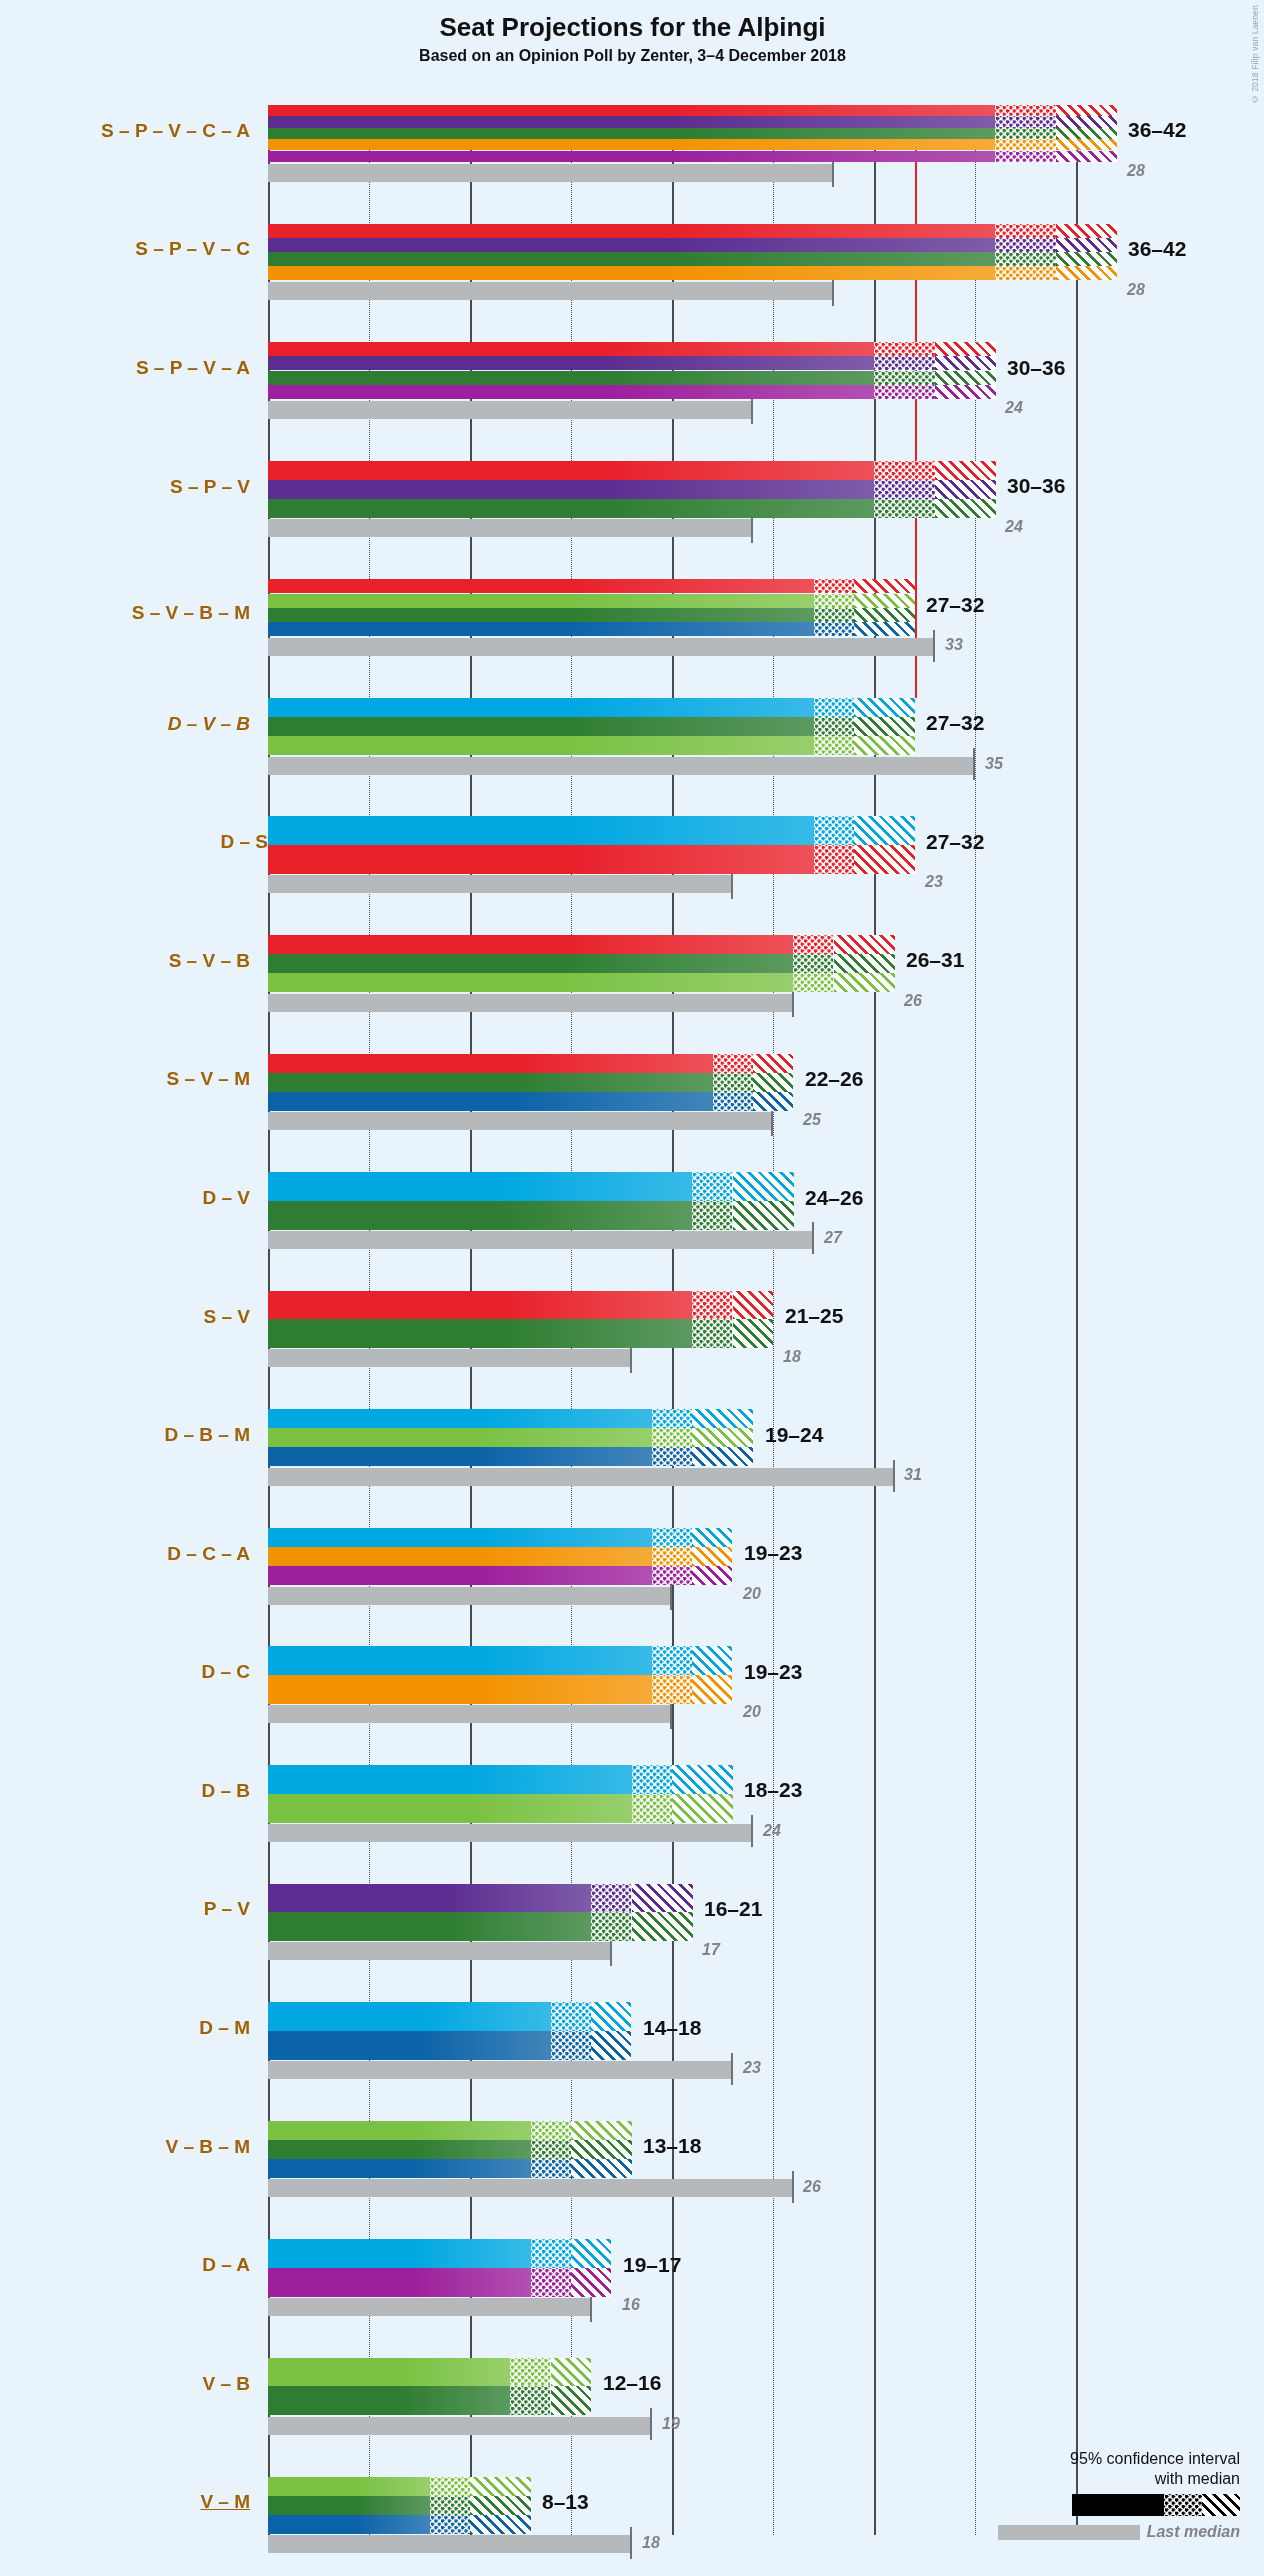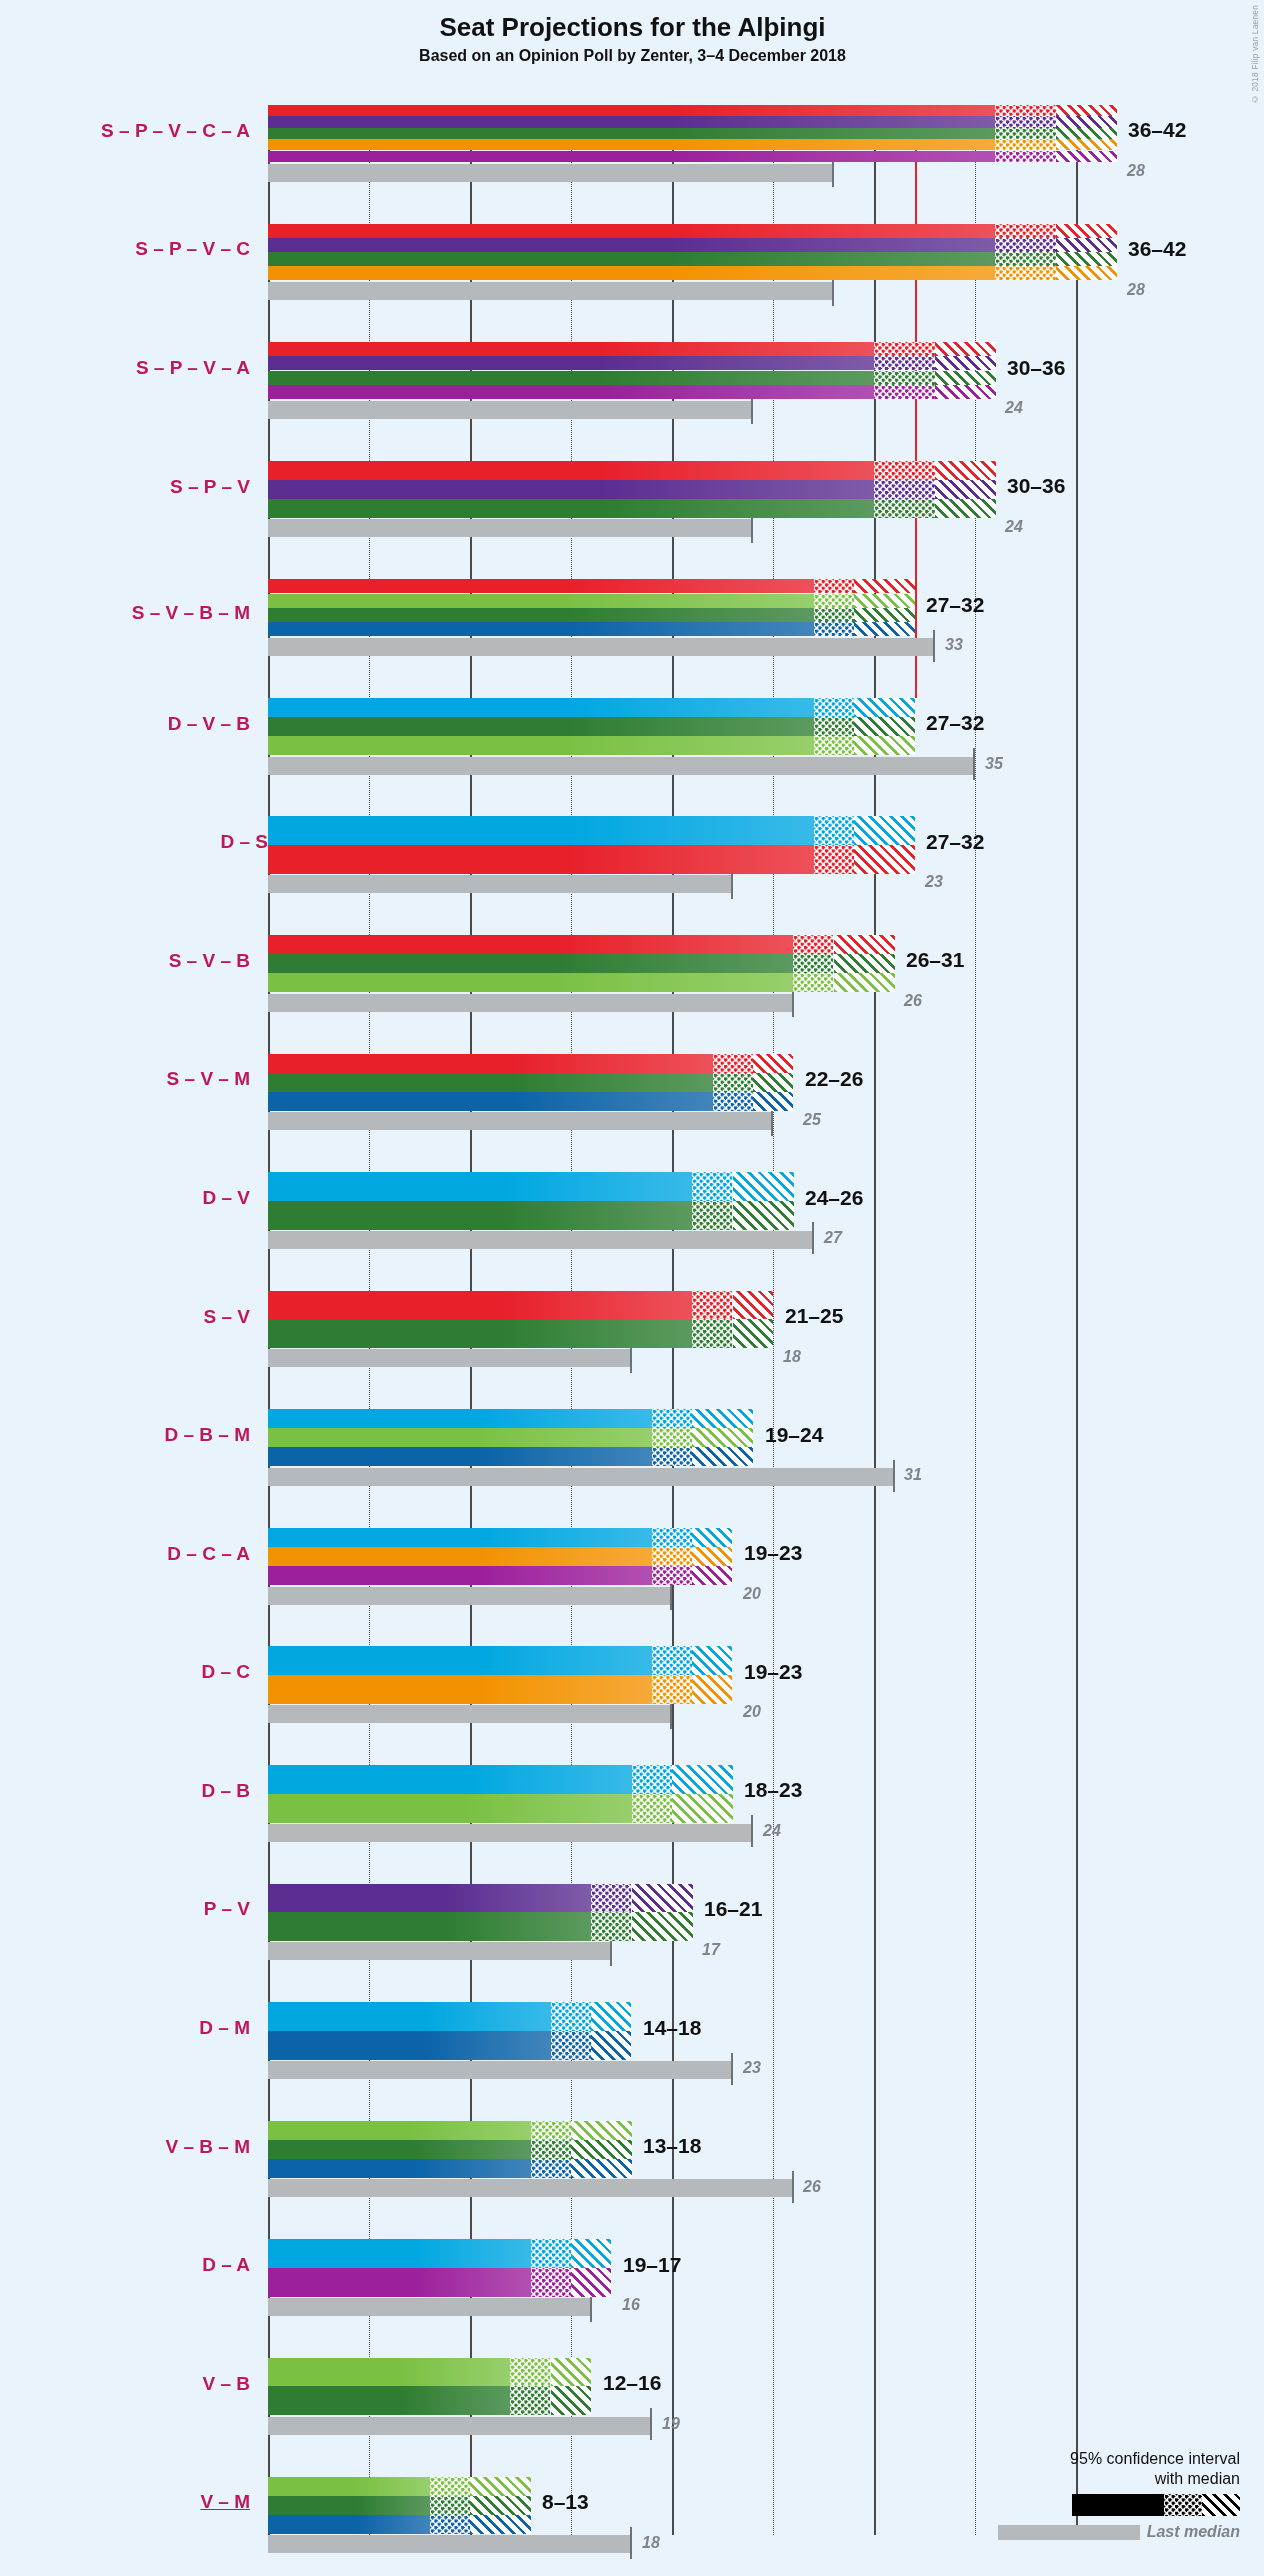--- a/index.html
+++ b/index.html
@@ -35,21 +35,21 @@
   }
   .gridline{
     position:absolute;top:0;bottom:0;width:0.8px;
   }
   .grid-minor{background:transparent;border-left:1.7px dotted #4a4a4a;}
   .grid-major{background:#4a4a4a;width:1.7px;}
   .majority{background:#e8202a;width:1.7px;}
   .label{
     position:absolute;
     text-align:right;
-    font-size:19px;font-weight:bold;color:#be185d;
+    font-size:19px;font-weight:bold;color:#a16207;
     white-space:nowrap;
   }
   .lastbar{
     position:absolute;background:#b6b9bb;height:18.4px;
   }
   .lasttick{
     position:absolute;width:1.7px;background:#6d7276;height:32px;
   }
   .lastnum{
     position:absolute;font-size:16px;font-style:italic;color:#808488;font-weight:bold;
@@ -393,21 +393,21 @@
     <div class="legend-lastbar"></div>
     <div class="legend-lasttext">Last median</div>
   </div>
 </div>
 
 <div class="label" style="left: 0px; width: 250px; top: 120px;">S – P – V – C – A</div>
 <div class="label" style="left: 0px; width: 250px; top: 238px;">S – P – V – C</div>
 <div class="label" style="left: 0px; width: 250px; top: 357px;">S – P – V – A</div>
 <div class="label" style="left: 0px; width: 250px; top: 476px;">S – P – V</div>
 <div class="label" style="left: 0px; width: 250px; top: 594px; margin-top: 8px;">S – V – B – M</div>
-<div class="label" style="left: 0px; width: 250px; top: 713px;">D – V – B</div>
+<div class="label" style="left: 0px; width: 250px; top: 713px; font-style: italic;">D – V – B</div>
 <div class="label" style="left: 18px; width: 250px; top: 831px;">D – S</div>
 <div class="label" style="left: 0px; width: 250px; top: 950px;">S – V – B</div>
 <div class="label" style="left: 0px; width: 250px; top: 1068px;">S – V – M</div>
 <div class="label" style="left: 0px; width: 250px; top: 1187px;">D – V</div>
 <div class="label" style="left: 0px; width: 250px; top: 1306px;">S – V</div>
 <div class="label" style="left: 0px; width: 250px; top: 1424px;">D – B – M</div>
 <div class="label" style="left: 0px; width: 250px; top: 1543px;">D – C – A</div>
 <div class="label" style="left: 0px; width: 250px; top: 1661px;">D – C</div>
 <div class="label" style="left: 0px; width: 250px; top: 1780px;">D – B</div>
 <div class="label" style="left: 0px; width: 250px; top: 1898px;">P – V</div>

